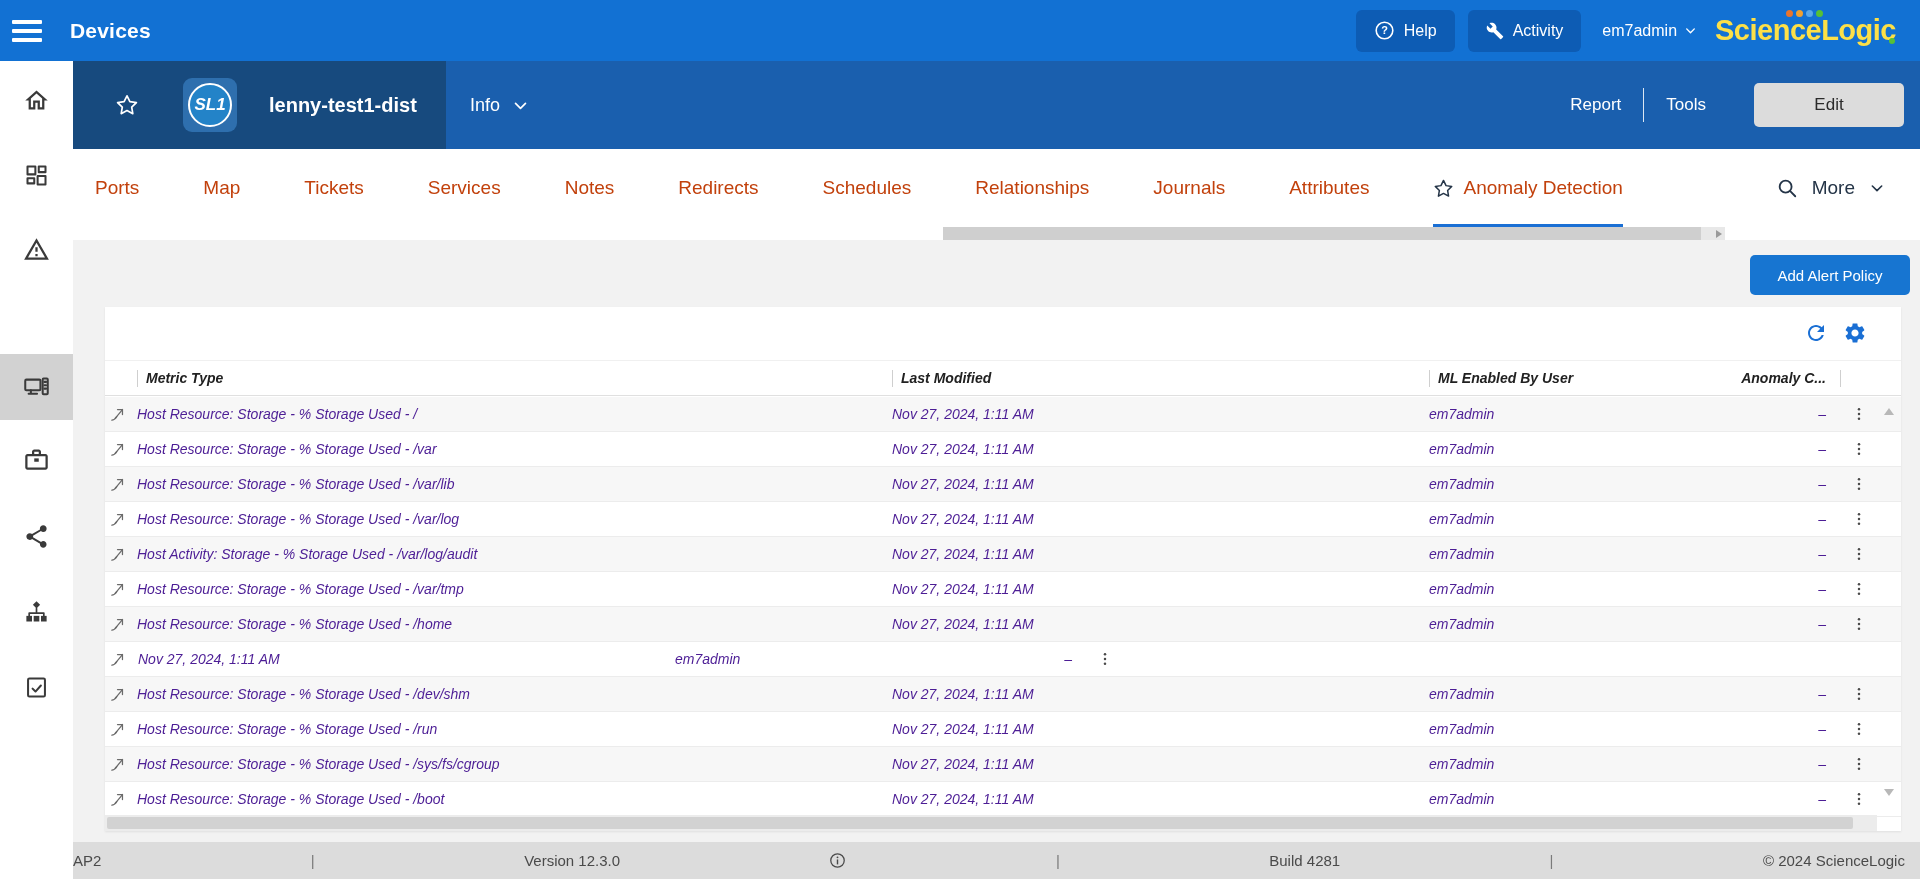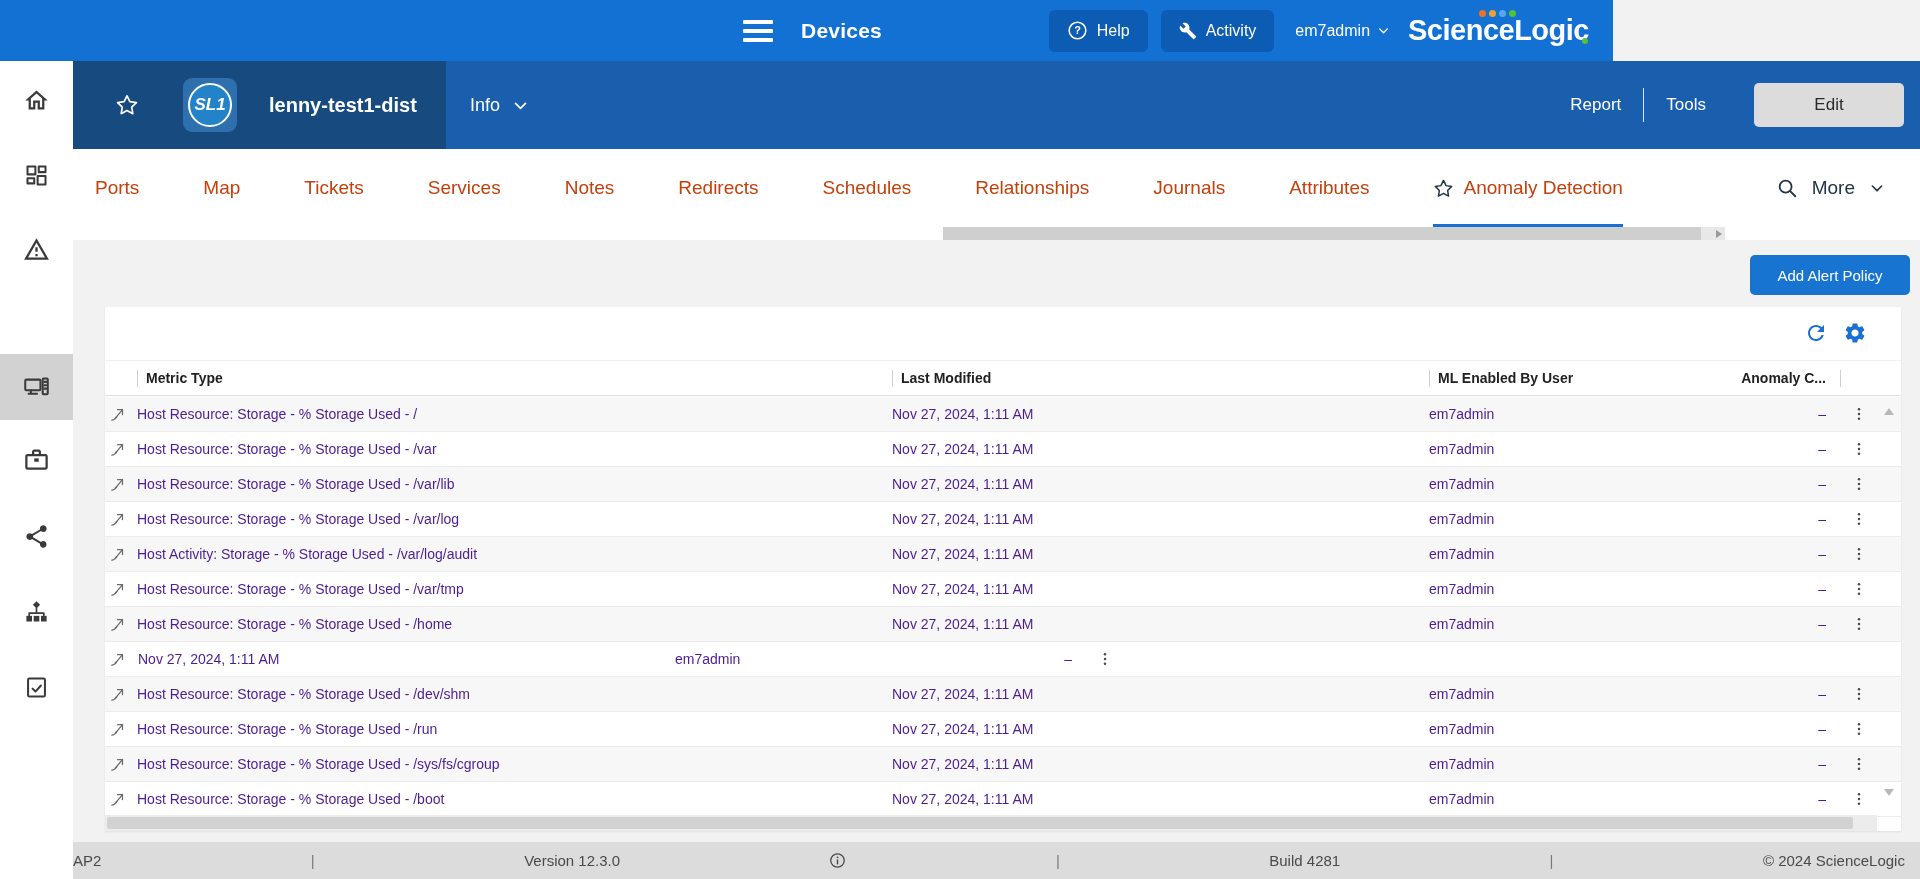--- a/index.html
+++ b/index.html
@@ -2,28 +2,28 @@
 <html><head>
 <meta charset="utf-8">
 <style>
   * { margin:0; padding:0; box-sizing:border-box; }
   html,body { background:#888; }
   .app {
     position:relative; width:1920px; height:879px; overflow:hidden;
     font-family:"Liberation Sans", sans-serif; background:#f2f2f2;
   }
   
-  .topbar { position:absolute; left:0; top:0; width:1613px; height:61px; background:#1271d3; display:flex; align-items:center;justify-content:center; }
+  .topbar { position:absolute; left:0; top:0; width:1920px; height:61px; background:#1271d3; display:flex; align-items:center; }
   .hamburger { width:30px; height:22px; margin-left:12px; display:flex; flex-direction:column; justify-content:space-between; cursor:pointer; }
   .hamburger span { display:block; height:4px; background:#fff; border-radius:1px; }
   .topbar-title { color:#fff; font-size:21px; font-weight:600; margin-left:28px; letter-spacing:.2px; }
   .topbar-right { position:absolute; right:14px; top:0; height:61px; display:flex; align-items:center; }
   .tb-btn { height:42px; background:#0d5cb4; border-radius:6px; color:#fff; font-size:16px; display:flex; align-items:center; gap:9px; padding:0 18px; margin-right:13px; cursor:pointer; }
   .userbox { color:#fff; font-size:16px; display:flex; align-items:center; gap:7px; margin:0 18px 0 8px; cursor:pointer; }
-  .brand { position:relative; color:#ffffff; font-size:29px; font-weight:700; letter-spacing:-0.5px; margin-right:10px; }
+  .brand { position:relative; color:#fde047; font-size:29px; font-weight:700; letter-spacing:-0.5px; margin-right:10px; }
   .brand .dot { position:absolute; width:7px; height:7px; border-radius:50%; }
   
   .sidebar { position:absolute; left:0; top:61px; width:73px; height:818px; background:#fff; z-index:3; }
   .side-item { position:absolute; left:0; width:73px; height:62px; display:flex; align-items:center; justify-content:center; cursor:pointer; }
   .side-item.active { background:#d2d2d2; height:66px; }
   .side-item svg { width:27px; height:27px; }
   
   .devbar { position:absolute; left:73px; top:61px; width:1847px; height:88px; background:#1a5fae; }
   .devbar-dark { position:absolute; left:0; top:0; width:373px; height:88px; background:#174a7e; display:flex; align-items:center;gap:16px; }
   .fav-star { color:#fff; margin-left:42px; cursor:pointer; display:flex; }
@@ -42,21 +42,21 @@
   .tab.active { border-bottom:3px solid #1a6fd4; padding-top:3px; }
   .tab svg { width:21px; height:21px; }
   .tabs-more { position:absolute; right:35px; top:0; height:78px; display:flex; align-items:center; gap:14px; color:#243447; font-size:19px; }
   .tabs-more svg { cursor:pointer; }
   .tab-scroll { position:absolute; left:870px; top:78px; width:782px; height:13px; background:#e8e8e8; }
   .tab-scroll .thumb { position:absolute; left:0; top:0; width:758px; height:13px; background:#cfcfcf; cursor:pointer; }
   .tab-scroll .arrow-r { position:absolute; right:3px; top:3px; width:0; height:0; border-top:4px solid transparent; border-bottom:4px solid transparent; border-left:6px solid #9a9a9a; cursor:pointer; }
   
   .content { position:absolute; left:73px; top:240px; width:1847px; height:602px; background:#f2f2f2; }
   .add-btn { position:absolute; left:1750px; top:255px; width:160px; height:40px; background:#1775d1; color:#fff; border:none; border-radius:5px; font-size:15px; font-family:inherit; font-weight:400; cursor:pointer; z-index:2; }
-  .card { position:absolute; left:105px; top:307px; width:1796px; height:524px; background:#fff; box-shadow:0 1px 2px rgba(0,0,0,.08); }
+  .card { position:absolute; left:105px; top:307px; width:1796px; height:524px; background:#fff; box-shadow:0 1px 2px rgba(0,0,0,.08);font-style:italic; }
   .card-tools { position:absolute; right:34px; top:14px; display:flex; gap:15px; }
   .card-tools svg { width:24px; height:24px; cursor:pointer; }
   .thead { position:absolute; left:0; top:53px; width:100%; height:36px; display:flex; align-items:center; border-top:1px solid #f0f0f0; border-bottom:1px solid #e0e0e0; font-size:14px; font-weight:700; color:#212121; }
   .cell { flex:none; display:flex; align-items:center; height:100%; overflow:hidden; white-space:nowrap; }
   .c-arrow { width:24px; justify-content:center; }
   .c-metric { width:754px; padding-left:8px; }
   .c-mod { width:537px; padding-left:9px; }
   .c-user { width:321px; padding-left:9px; }
   .c-count { width:99px; justify-content:flex-end; padding-right:14px; }
   .c-kebab { width:37px; justify-content:center; }

